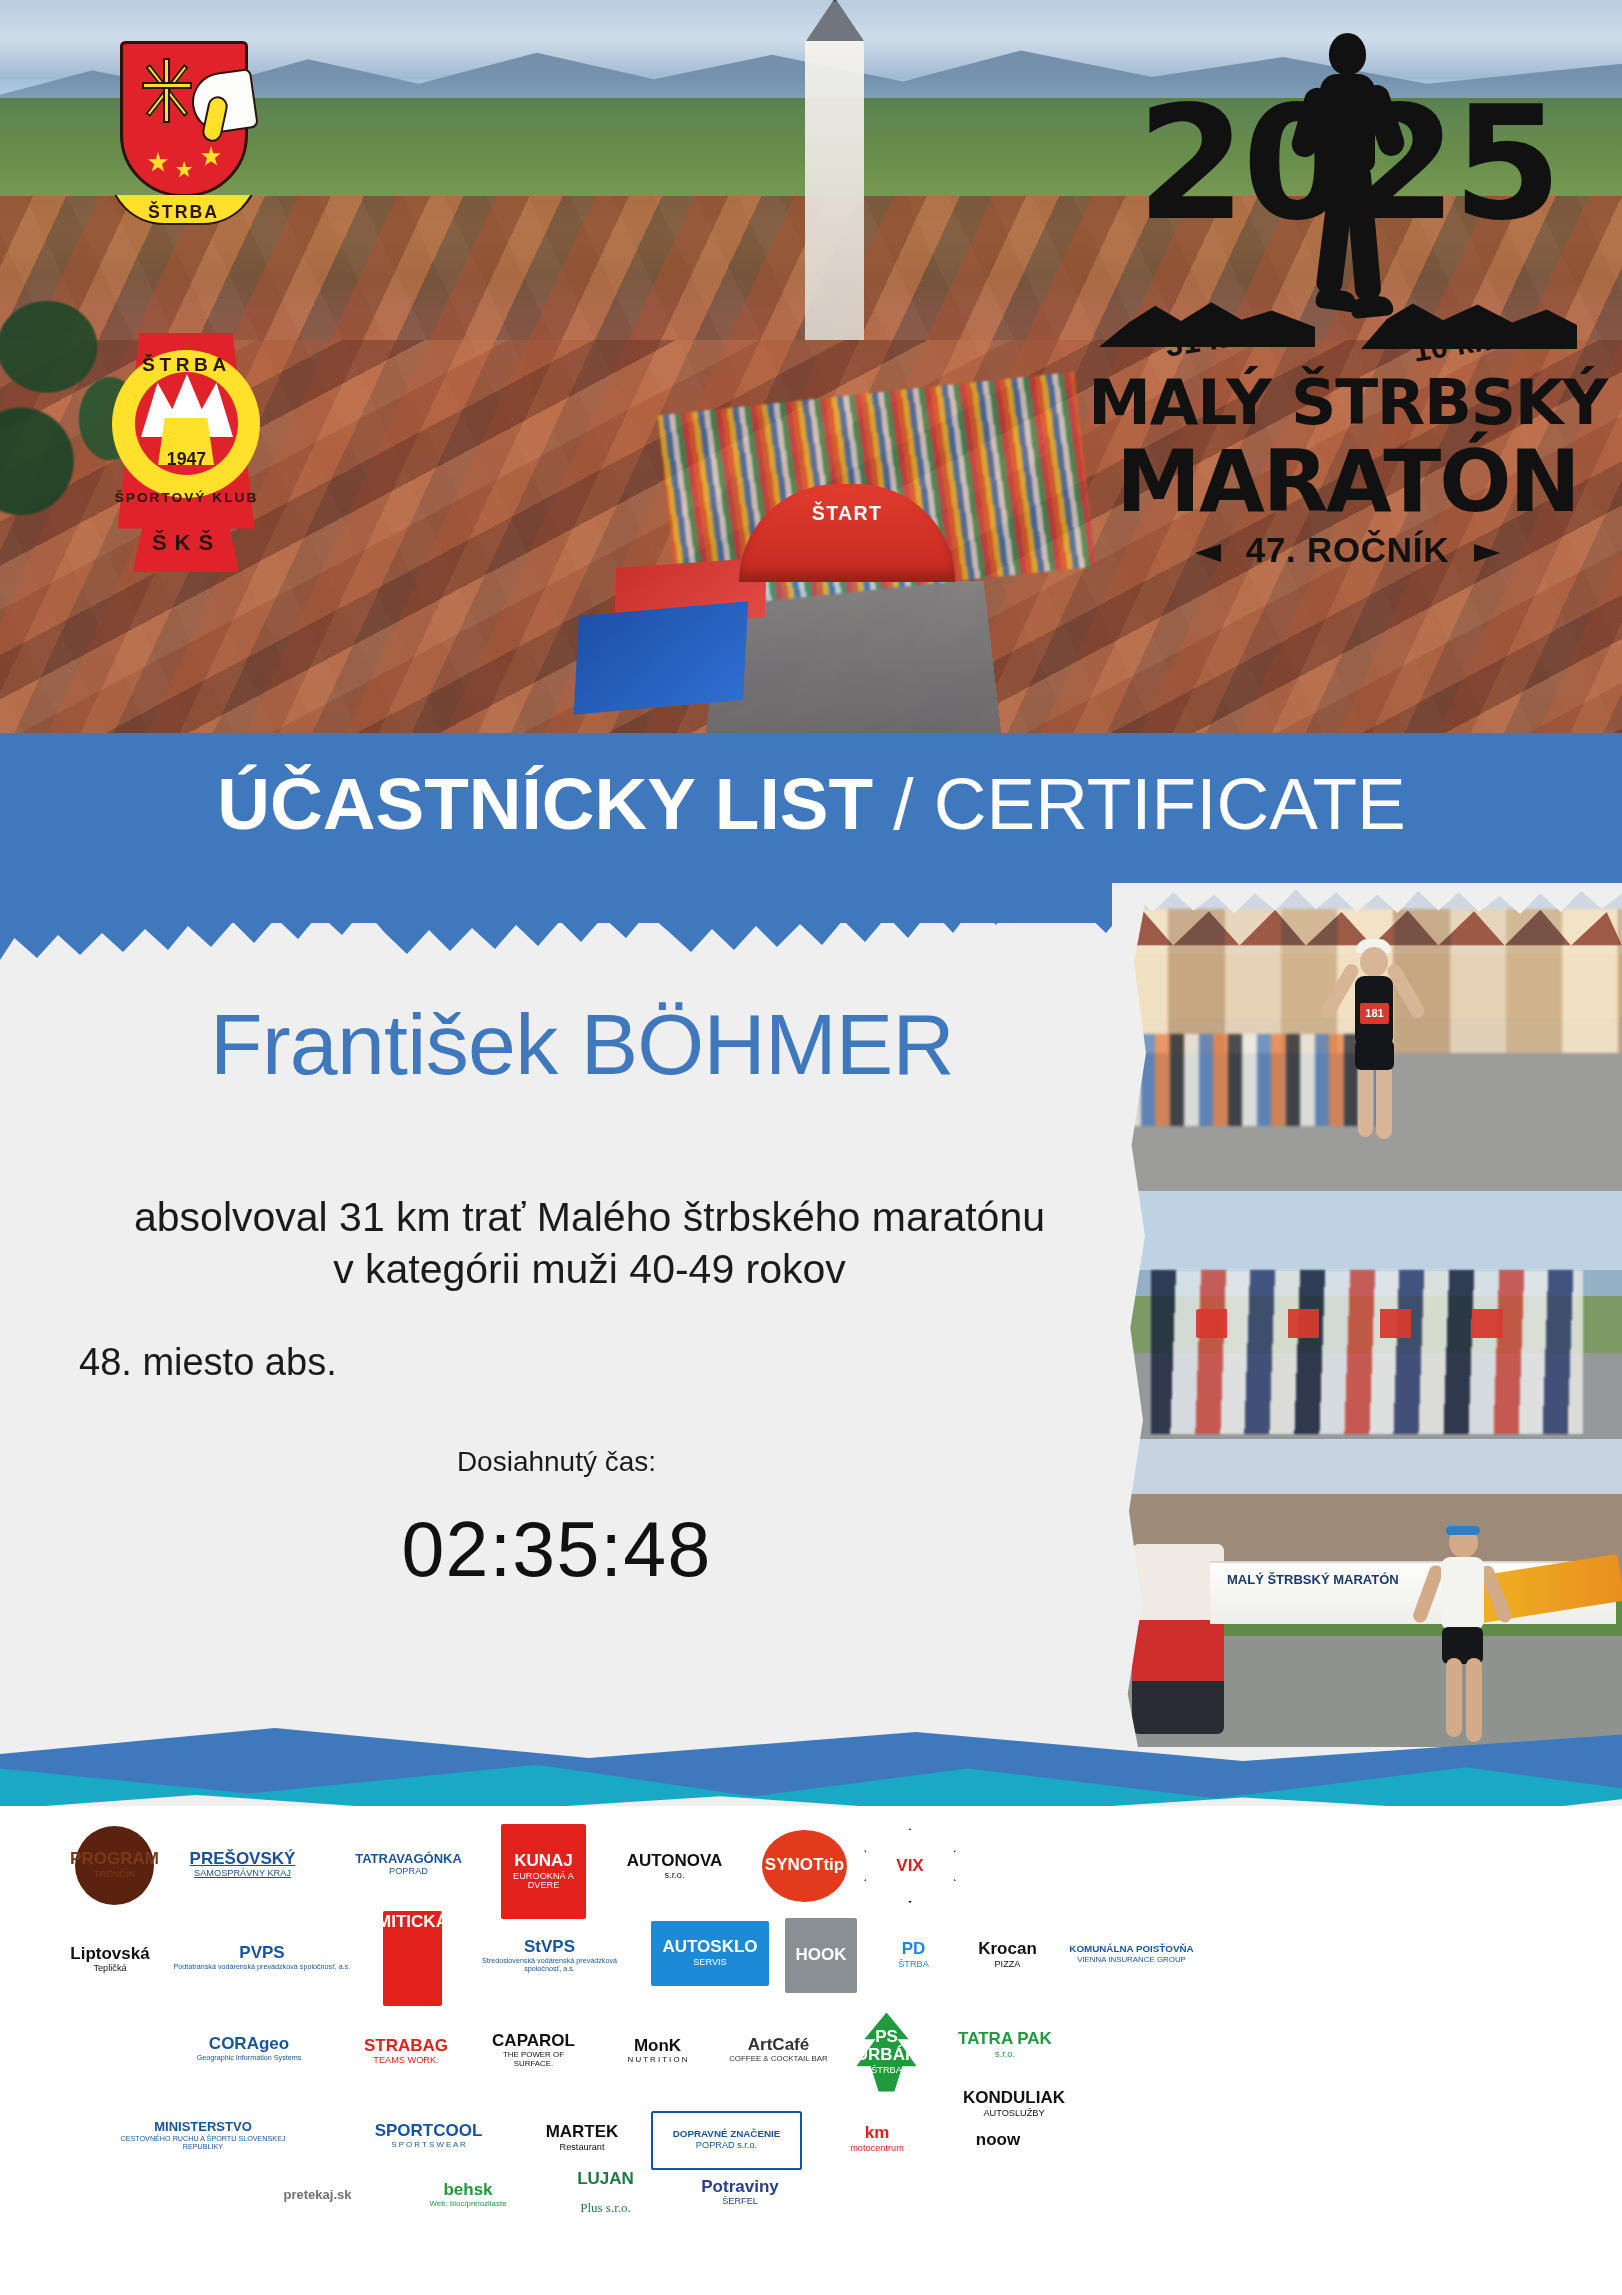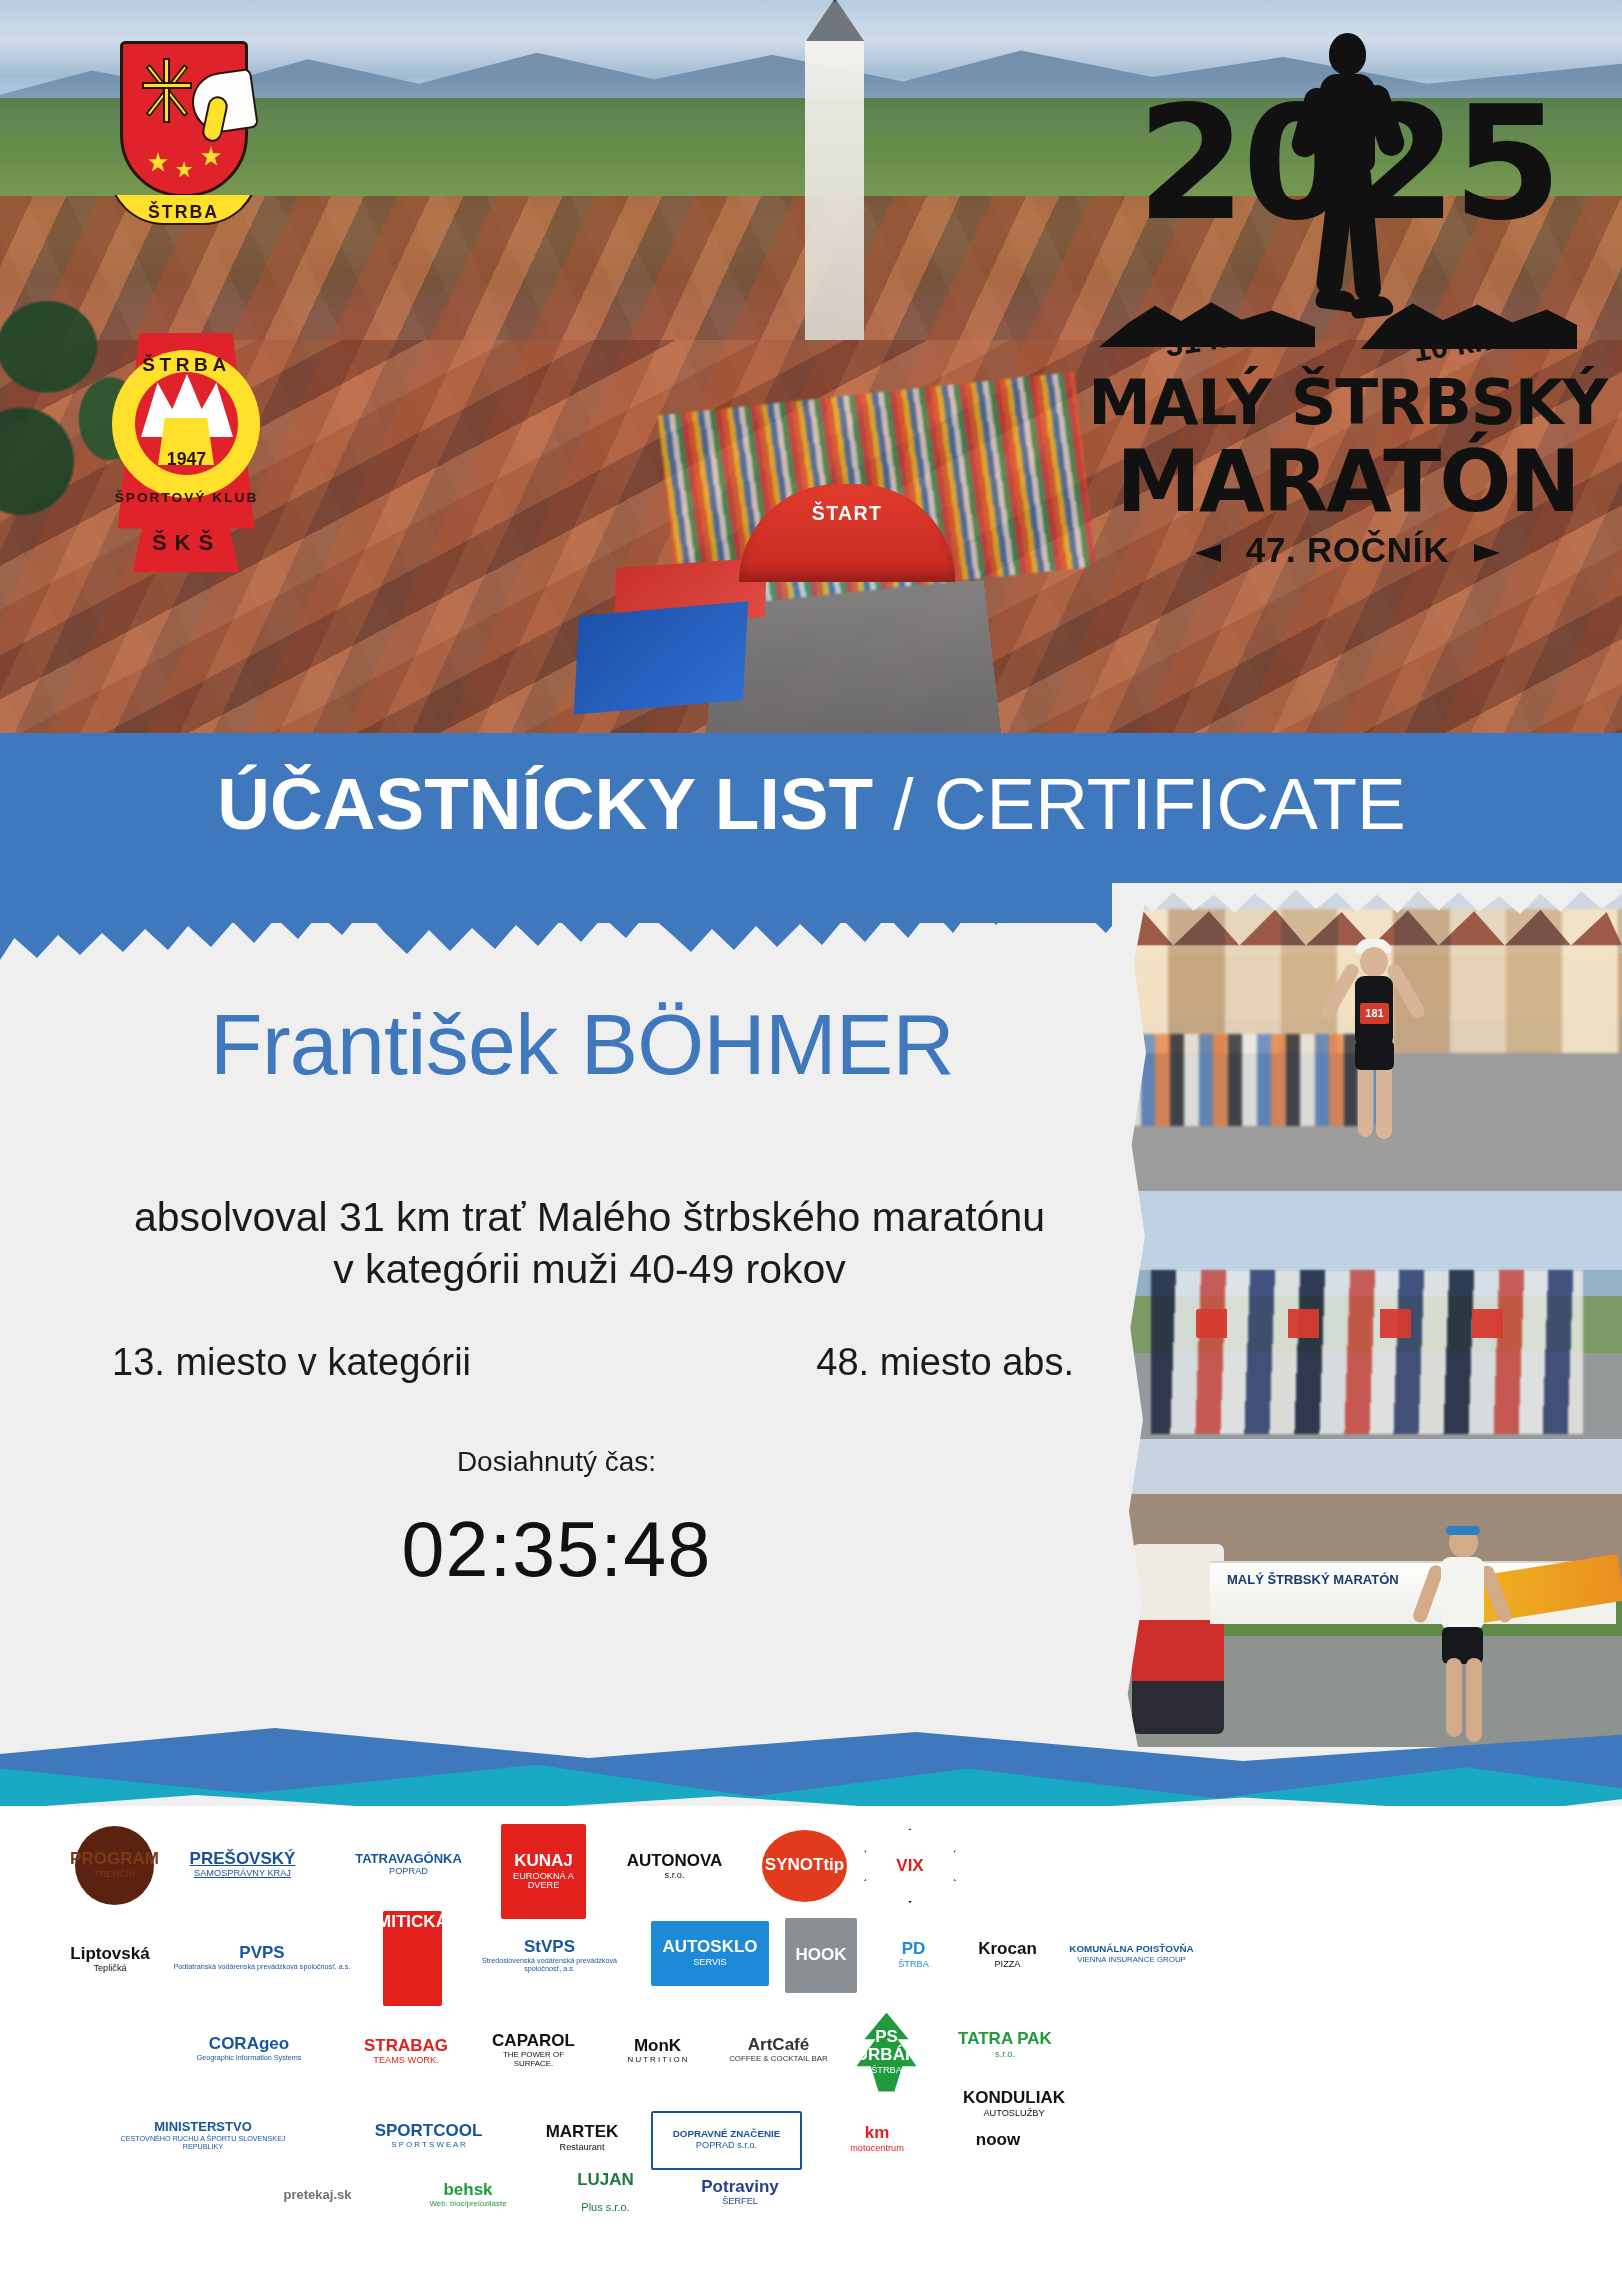--- a/index.html
+++ b/index.html
@@ -500,21 +500,20 @@
   </div>
   <div class="body-bg"></div>
   <div class="band-torn"></div>
 
   <div class="name">František BÖHMER</div>
   <div class="desc">
     <div>absolvoval 31 km trať Malého štrbského maratónu</div>
     <div>v kategórii muži 40-49 rokov</div>
   </div>
   <div class="places">
-    <span class="p-cat">13. miesto v kategórii</span>
     <span class="p-abs">48. miesto abs.</span>
   </div>
   <div class="timelabel">Dosiahnutý čas:</div>
   <div class="timeval">02:35:48</div>
 
   <div class="collage">
     <div class="ph ph1">
       <div class="houses"></div>
       <div class="roofs"></div>
       <div class="spect"></div>
@@ -747,21 +746,21 @@
         </div>
         <div class="logo" style="left: 373px; top: 359px; width: 118px; height: 46px;">
           <div style="width: 100%; height: 100%; display: flex; flex-direction: column; align-items: center; justify-content: center; color: rgb(31, 155, 62); padding: 2.6px;">
             <div class="lg-txt" style="font-size: 17px;">behsk</div>
             <div style="font-size: 7.9px; margin-top: 1.3px; font-weight: normal;">Web. bloc/prelozilaste</div>
           </div>
         </div>
         <div class="logo" style="left: 517px; top: 353px; width: 105px; height: 54px;">
           <div style="width: 100%; height: 100%; display: flex; flex-direction: column; align-items: center; justify-content: center; color: rgb(31, 122, 62); padding: 2.6px;">
             <div class="lg-txt" style="font-size: 17px;">LUJAN</div>
-            <div style="font-size: 11px; margin-top: 13px; font-weight: normal;">Plus s.r.o.</div>
+            <div style="font-size: 13px; margin-top: 13px; font-weight: normal; font-family: Liberation Serif, serif;">Plus s.r.o.</div>
           </div>
         </div>
         <div class="logo" style="left: 645px; top: 353px; width: 118px; height: 54px;">
           <div style="width: 100%; height: 100%; display: flex; flex-direction: column; align-items: center; justify-content: center; color: rgb(38, 64, 143); padding: 2.6px;">
             <div class="lg-txt" style="font-size: 17px;">Potraviny</div>
             <div style="font-size: 9.2px; margin-top: 1.3px; font-weight: normal;">ŠERFEL</div>
           </div>
         </div>
       </div>
 

